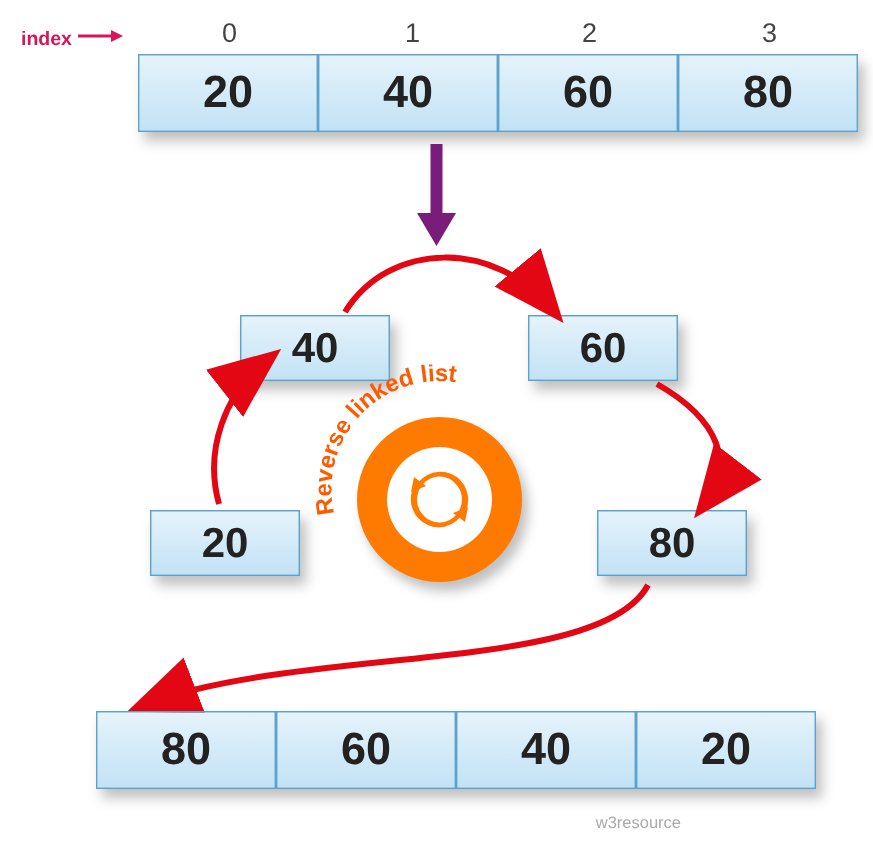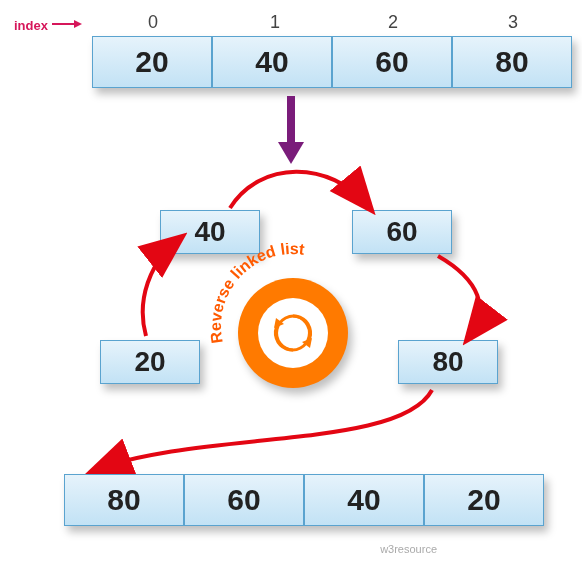--- a/index.html
+++ b/index.html
@@ -176,14 +176,14 @@
     <path d="M 432 390 C 400 450, 200 430, 96 470" fill="none" stroke="#e30613" stroke-width="4" marker-end="url(#redHead)"></path>
   </svg>
 
   <div class="arr-row" style="left:64px; top:474px;">
     <div class="arr-cell">80</div>
     <div class="arr-cell">60</div>
     <div class="arr-cell">40</div>
     <div class="arr-cell">20</div>
   </div>
 
-  <span class="watermark" style="right:35px; bottom:10px;">w3resource</span>
+  <span class="watermark" style="right:18px; bottom:10px;">w3resource</span>
 </div>
 
 </body></html>

